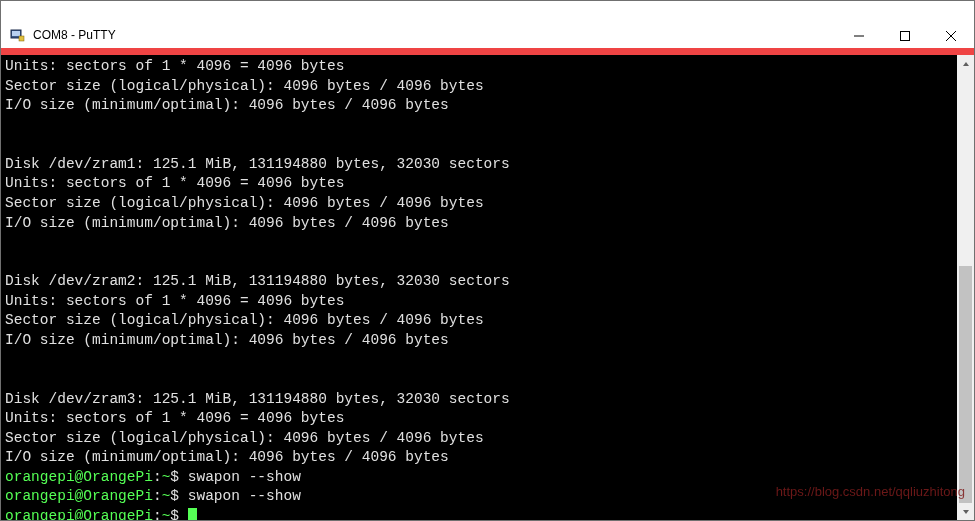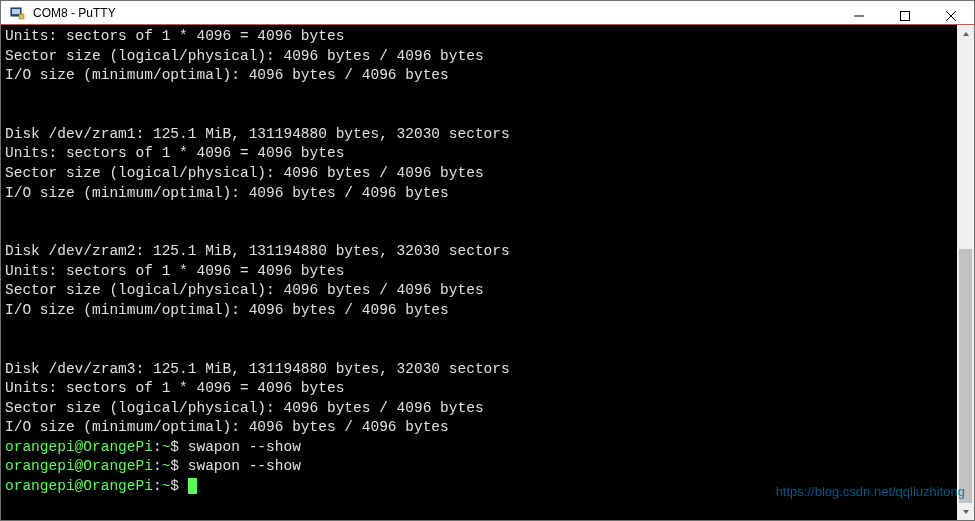--- a/index.html
+++ b/index.html
@@ -13,26 +13,27 @@
     }
     .window {
       width: 975px;
       height: 521px;
       background: #ffffff;
       border: 1px solid #707070;
       display: flex;
       flex-direction: column;
     }
     .titlebar {
-      height: 24px;
+      height: 34px;
       background: #ffffff;
       display: flex;
       align-items: center;
-      border-bottom: 1px solid #ef4444;
+      border-bottom: 7px solid #ef4444;
       flex-shrink: 0;
+      margin-top: 20px;
     }
     .titlebar-icon {
       width: 16px;
       height: 16px;
       margin-left: 8px;
       margin-right: 6px;
       display: flex;
       align-items: center;
       justify-content: center;
     }
@@ -106,21 +107,21 @@
       background: #55ff55;
       display: inline-block;
       width: 9px;
       height: 16px;
       vertical-align: text-bottom;
     }
     .watermark {
       position: absolute;
       right: 10px;
       bottom: 22px;
-      color: #0369a1;
+      color: #7f1d1d;
       font-size: 13px;
       font-family: Arial, sans-serif;
       pointer-events: none;
       opacity: 0.85;
     }
   </style>
 </head>
 <body>
 
 <div class="window">

